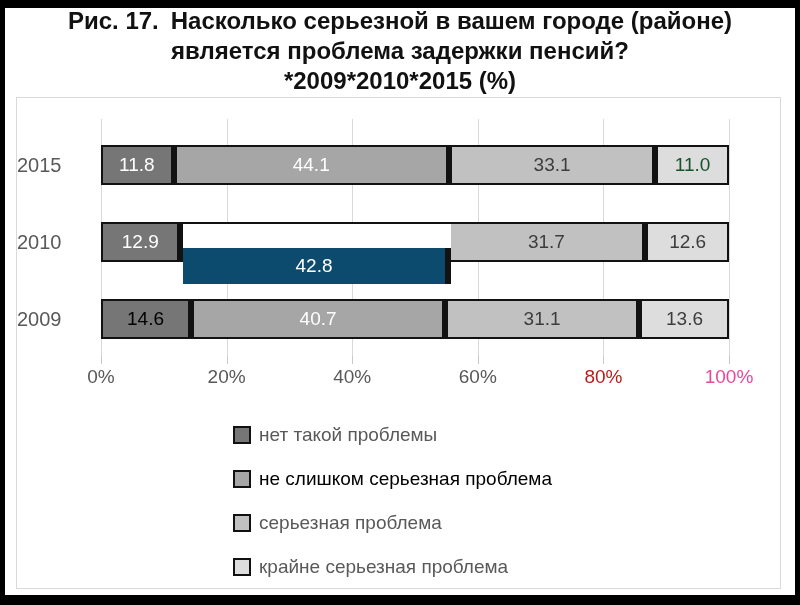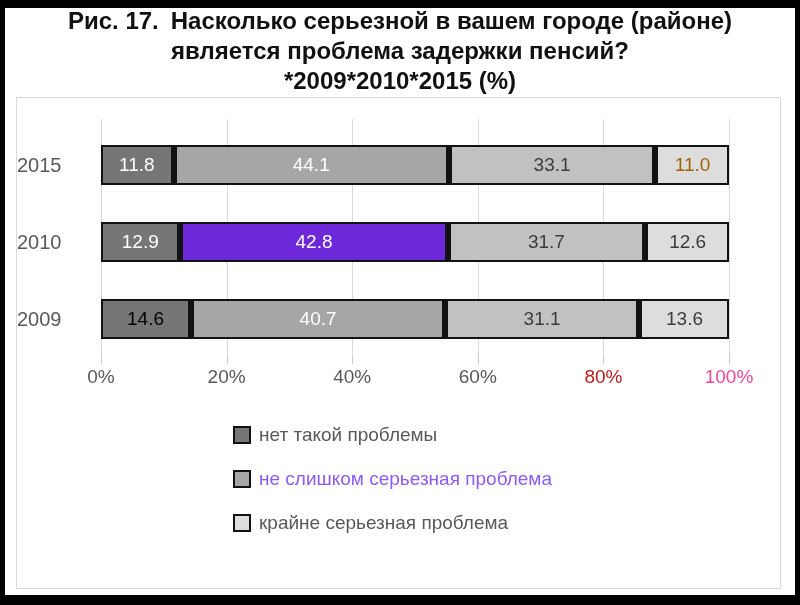--- a/index.html
+++ b/index.html
@@ -73,29 +73,29 @@
         <div class="bar" style="top: 47px; border-color: rgb(18, 18, 18);">
           <div class="seg" style="flex: 0 0 11.8%; background: rgb(118, 118, 118); color: rgb(255, 255, 255); border-right-color: rgb(18, 18, 18);">
             <span>11.8</span>
           </div>
           <div class="seg" style="flex: 0 0 44.1%; background: rgb(166, 166, 166); color: rgb(255, 255, 255); border-right-color: rgb(18, 18, 18);">
             <span>44.1</span>
           </div>
           <div class="seg" style="flex: 0 0 33.1%; background: rgb(193, 193, 193); color: rgb(60, 60, 60); border-right-color: rgb(18, 18, 18);">
             <span>33.1</span>
           </div>
-          <div class="seg" style="flex: 0 0 11%; background: rgb(221, 221, 221); color: #a16207; border-right-color: rgb(18, 18, 18);">
+          <div class="seg" style="flex: 0 0 11%; background: rgb(221, 221, 221); color: #14532d; border-right-color: rgb(18, 18, 18);">
             <span>11.0</span>
           </div>
         </div>
         <div class="bar" style="top: 124px; border-color: rgb(18, 18, 18);">
           <div class="seg" style="flex: 0 0 12.9%; background: rgb(118, 118, 118); color: rgb(255, 255, 255); border-right-color: rgb(18, 18, 18);">
             <span>12.9</span>
           </div>
-          <div class="seg" style="flex: 0 0 42.8%; background: #6d28d9; color: rgb(255, 255, 255); border-right-color: rgb(18, 18, 18);">
+          <div class="seg" style="flex: 0 0 42.8%; background: #0c4a6e; color: rgb(255, 255, 255); border-right-color: rgb(18, 18, 18); margin-top: 24px;">
             <span>42.8</span>
           </div>
           <div class="seg" style="flex: 0 0 31.7%; background: rgb(193, 193, 193); color: rgb(60, 60, 60); border-right-color: rgb(18, 18, 18);">
             <span>31.7</span>
           </div>
           <div class="seg" style="flex: 0 0 12.6%; background: rgb(221, 221, 221); color: rgb(60, 60, 60); border-right-color: rgb(18, 18, 18);">
             <span>12.6</span>
           </div>
         </div>
         <div class="bar" style="top: 201px; border-color: rgb(18, 18, 18);">
@@ -121,21 +121,25 @@
         <div class="axis-label" style="left: 80%; color: #b91c1c;">80%</div>
         <div class="axis-label" style="left: 100%; color: #ec4899;">100%</div>
       </div>
     <div class="legend">
         <div class="legend-item">
           <span class="legend-swatch" style="background: rgb(118, 118, 118);"></span>
           <span class="legend-label" style="color: rgb(89, 89, 89);">нет такой проблемы</span>
         </div>
         <div class="legend-item">
           <span class="legend-swatch" style="background: rgb(166, 166, 166);"></span>
-          <span class="legend-label" style="color: #8b5cf6;">не слишком серьезная проблема</span>
+          <span class="legend-label" style="color: #000000;">не слишком серьезная проблема</span>
+        </div>
+        <div class="legend-item">
+          <span class="legend-swatch" style="background: rgb(193, 193, 193);"></span>
+          <span class="legend-label" style="color: rgb(89, 89, 89);">серьезная проблема</span>
         </div>
         <div class="legend-item">
           <span class="legend-swatch" style="background: rgb(221, 221, 221);"></span>
           <span class="legend-label" style="color: rgb(89, 89, 89);">крайне серьезная проблема</span>
         </div>
       </div>
   </div>
 </div>
 
 </body></html>

